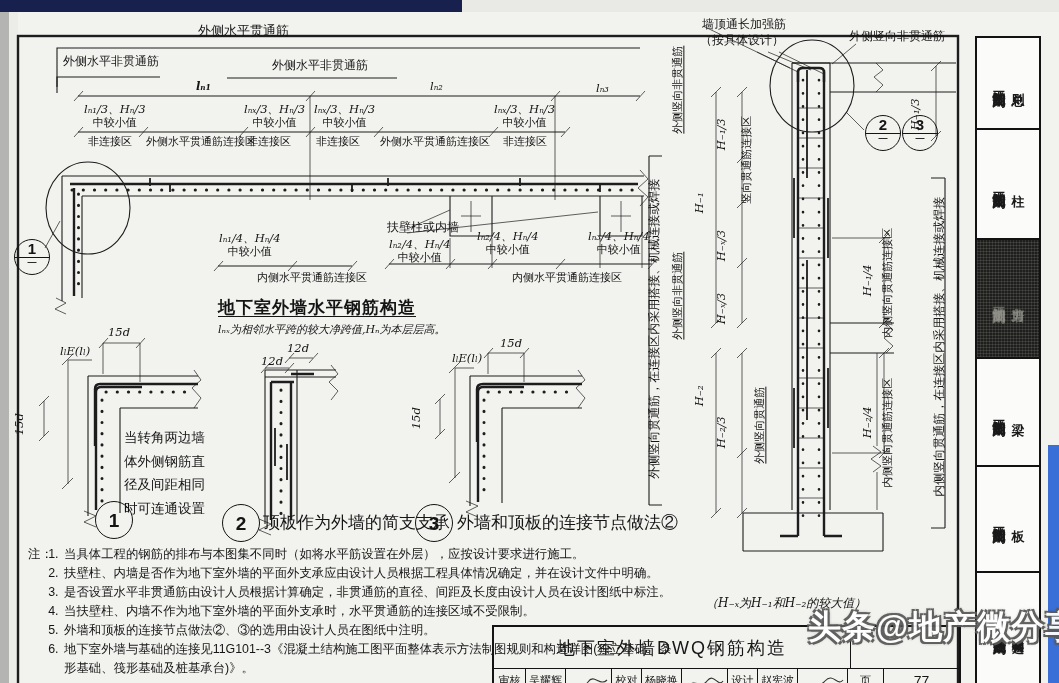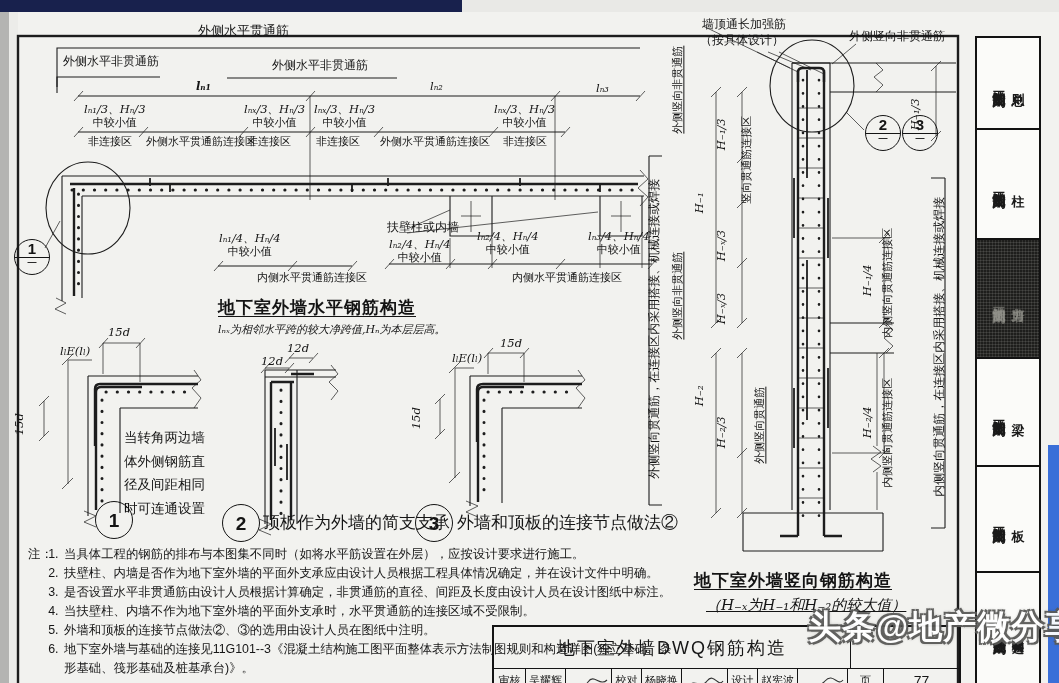--- a/index.html
+++ b/index.html
@@ -299,22 +299,21 @@
     <div class="lb v vu" style="left:684px;top:319px;">外侧竖向非贯通筋</div>
     <div class="lb v vu" style="left:766px;top:443px;">外侧竖向贯通筋</div>
     <div class="lb dim v" style="left:706px;top:385px;">H₋₂</div>
     <div class="lb dim v" style="left:728px;top:427px;">H₋₂/3</div>
     <div class="lb dim v" style="left:922px;top:109px;">H₋₁/3</div>
     <div class="lb dim v" style="left:874px;top:275px;">H₋₁/4</div>
     <div class="lb v" style="left:894px;top:317px;">内侧竖向贯通筋连接区</div>
     <div class="lb dim v" style="left:874px;top:417px;">H₋₂/4</div>
     <div class="lb v" style="left:894px;top:467px;">内侧竖向贯通筋连接区</div>
 
-    <div class="lb ttl" style="left:694px;top:563px;">地下室外墙竖向钢筋构造</div>
-    <div class="lb dim" style="left:706px;top:589px;font-size:15px;text-decoration:underline;">（H₋ₓ为H₋₁和H₋₂的较大值）</div>
+    <div class="lb dim" style="left:706px;top:589px;font-size:12px;">（H₋ₓ为H₋₁和H₋₂的较大值）</div>
 
     <div id="tblock">
       <div class="r1">
         <div class="tcell">地下室外墙DWQ钢筋构造</div>
       </div>
       <div class="r2">
         <div class="c" style="width:32px;">审核</div>
         <div class="c" style="width:40px;">吴耀辉</div>
         <div class="c sig" style="width:46px;">
           <svg width="40" height="18" viewBox="0 0 40 18">

